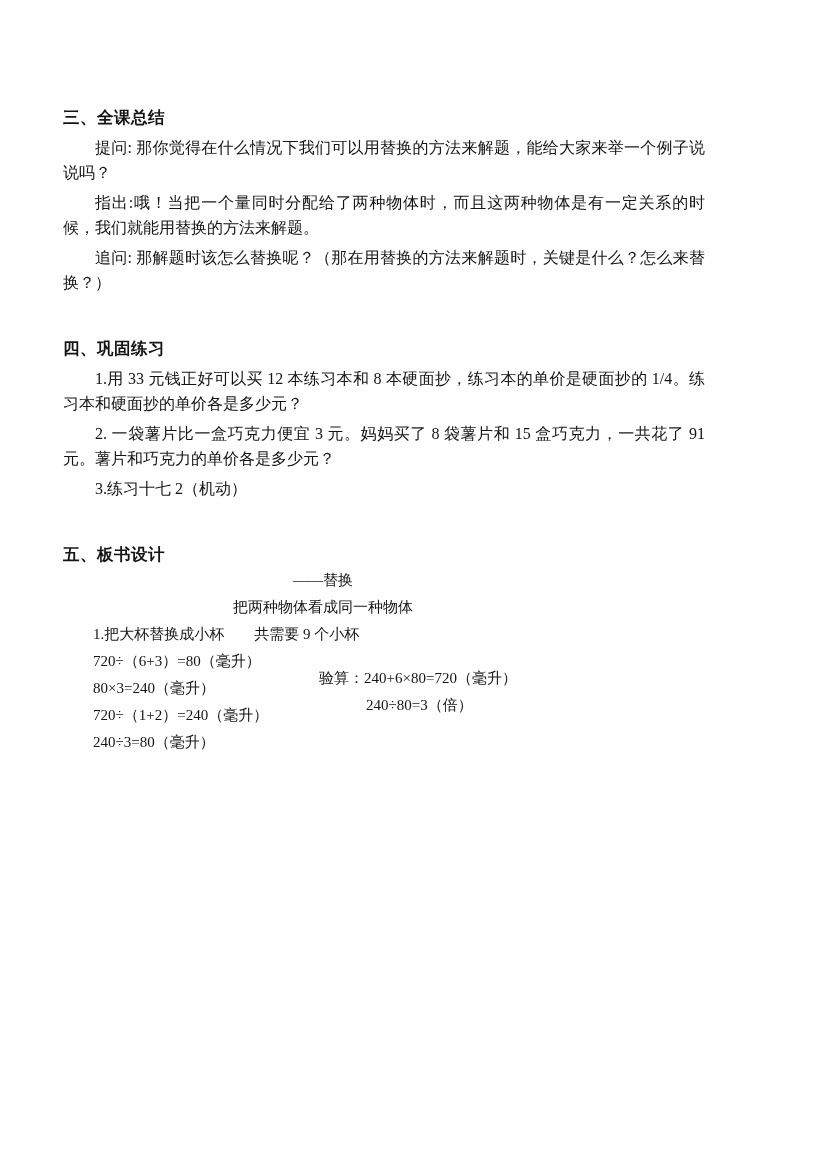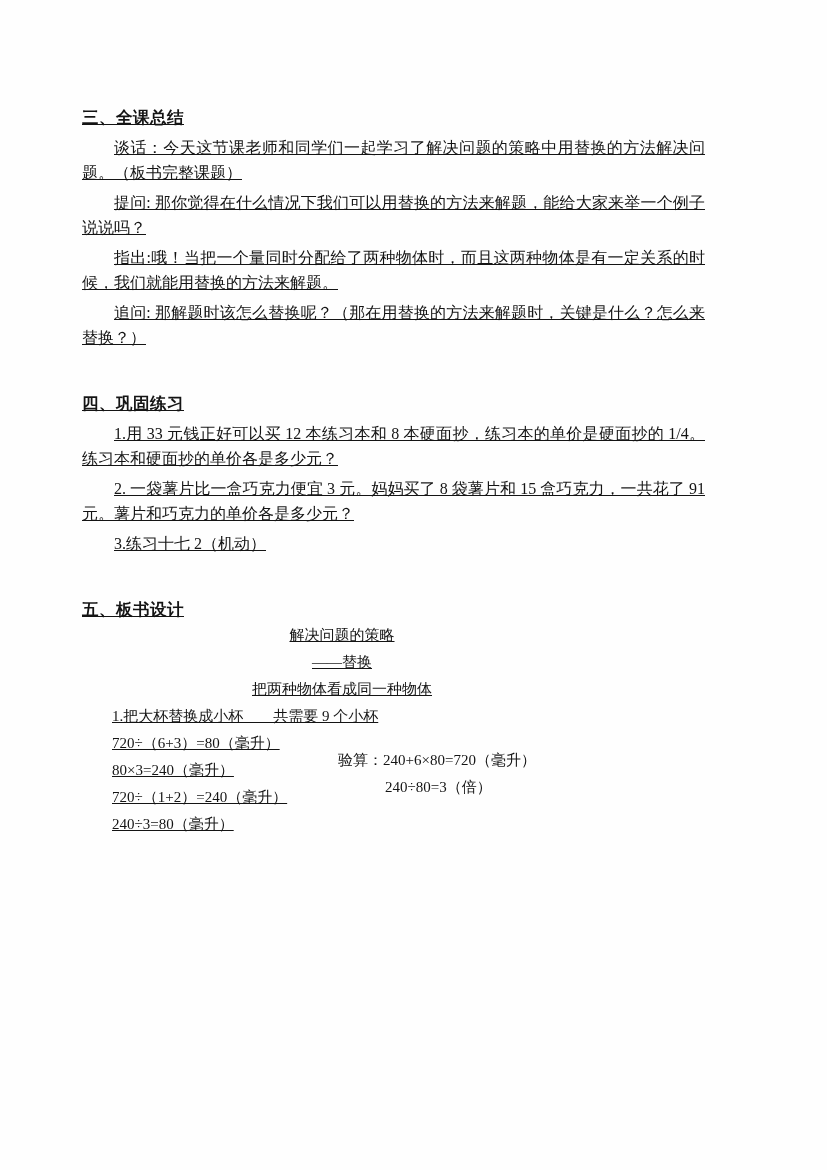--- a/index.html
+++ b/index.html
@@ -3,24 +3,23 @@
 <meta charset="utf-8">
 <style>
   html, body { margin: 0; padding: 0; background: #ffffff; }
   .page {
     position: relative;
     width: 827px;
     height: 1170px;
     box-sizing: border-box;
     background: #fefefe;
     color: #141414;
-    padding: 105px 122px 0 82px;
+    padding: 105px 122px 0 63px;
     font-family: "Liberation Serif", "DejaVu Serif", serif;
     overflow: hidden;
-    text-decoration: underline;
   }
   .sec-heading {
     font-size: 16.5px;
     font-weight: bold;
     line-height: 25px;
     margin: 0 0 5px 0;
     letter-spacing: 0.5px;
   }
   .sec-heading.gap { margin-top: 41px; }
   .body-par {
@@ -41,34 +40,32 @@
   .board .row .c2 { position: absolute; top: 17px; }
   .board .row .c2.pos-check1 { left: 256px; }
   .board .row .c2.pos-check2 { left: 303px; text-align: center; }
 </style>
 </head>
 <body>
 
 <div class="page">
 
   <h2 class="sec-heading">三、全课总结</h2>
-  <p class="body-par">谈话：今天这节课老师和同学们一起学习了解决问题的策略中用替换的方法解决问题。（板书完整课题）</p>
   <p class="body-par">提问: 那你觉得在什么情况下我们可以用替换的方法来解题，能给大家来举一个例子说说吗？</p>
   <p class="body-par">指出:哦！当把一个量同时分配给了两种物体时，而且这两种物体是有一定关系的时候，我们就能用替换的方法来解题。</p>
   <p class="body-par">追问: 那解题时该怎么替换呢？（那在用替换的方法来解题时，关键是什么？怎么来替换？）</p>
 
   <h2 class="sec-heading gap">四、巩固练习</h2>
   <p class="body-par">1.用 33 元钱正好可以买 12 本练习本和 8 本硬面抄，练习本的单价是硬面抄的 1/4。练习本和硬面抄的单价各是多少元？</p>
   <p class="body-par">2.  一袋薯片比一盒巧克力便宜 3 元。妈妈买了 8 袋薯片和 15 盒巧克力，一共花了 91 元。薯片和巧克力的单价各是多少元？</p>
   <p class="body-par">3.练习十七 2（机动）</p>
 
   <h2 class="sec-heading gap" style="margin-bottom:0;">五、板书设计</h2>
 
   <div class="board">
-    <div class="center-line">解决问题的策略</div>
     <div class="center-line">——替换</div>
     <div class="center-line">把两种物体看成同一种物体</div>
 
     <div class="left-line">1.把大杯替换成小杯　　共需要 9 个小杯</div>
 
     <div class="row">
       <span class="c1">720÷（6+3）=80（毫升）</span>
       <span class="c2 pos-check1">验算：240+6×80=720（毫升）</span>
     </div>
 

